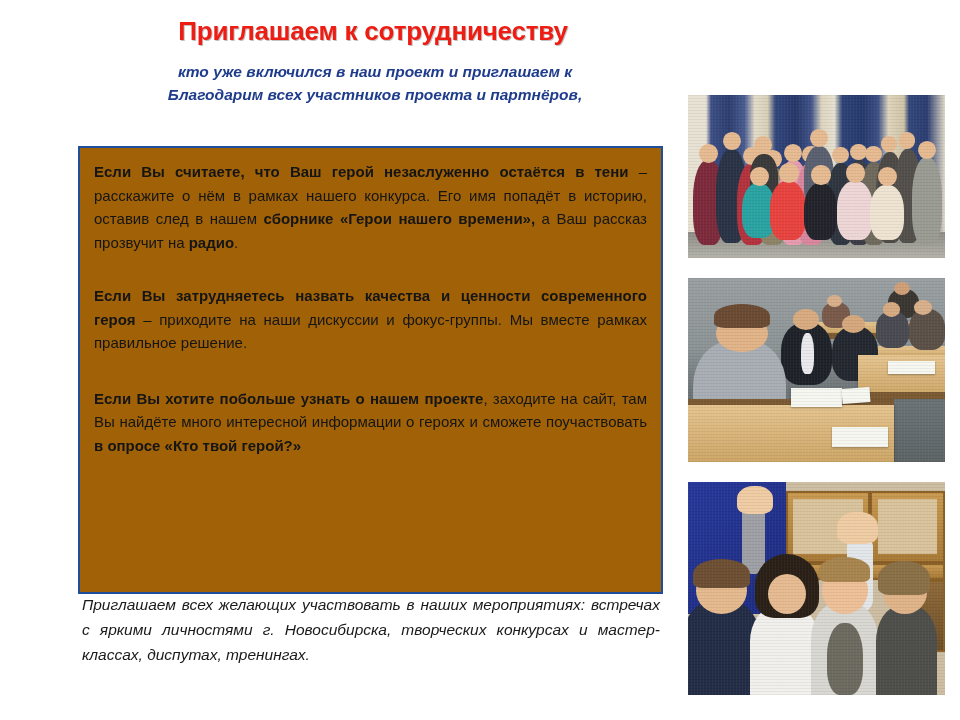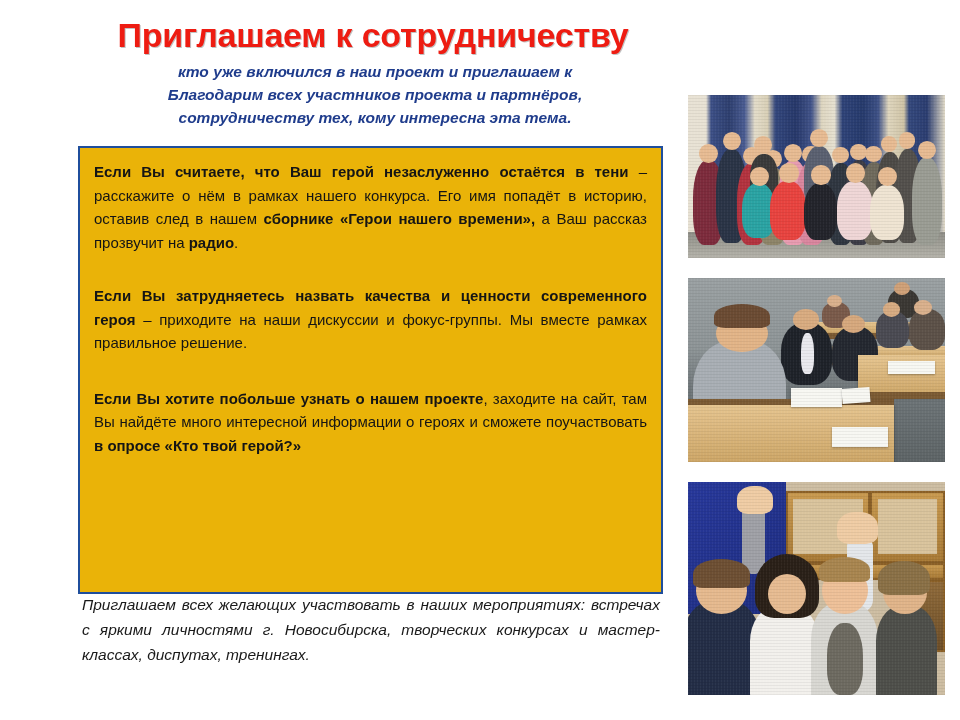--- a/index.html
+++ b/index.html
@@ -18,21 +18,21 @@
 
   
   .title {
     position: absolute;
     left: 78px;
     top: 16px;
     width: 590px;
     text-align: center;
     font-family: "Liberation Sans", sans-serif;
     font-weight: bold;
-    font-size: 34px;
+    font-size: 26px;
     letter-spacing: -0.2px;
     color: #EE1C12;
     text-shadow: 1px 1px 0 rgba(120,120,120,0.45);
     white-space: nowrap;
   }
 
   
   .subtitle {
     position: absolute;
     left: 90px;
@@ -50,21 +50,21 @@
 
   
   .mainbox {
     position: absolute;
     left: 78px;
     top: 146px;
     width: 585px;
     height: 448px;
     box-sizing: border-box;
     border: 2px solid #1F4E9C;
-    background: #eab308;
+    background: #a16207;
     padding: 10px 14px 0 14px;
   }
   .para {
     font-family: "Liberation Sans", sans-serif;
     font-size: 15px;
     line-height: 23.5px;
     color: #151515;
     text-align: justify;
     margin: 0 0 26px 0;
   }
@@ -141,21 +141,20 @@
              repeating-linear-gradient(90deg, rgba(255,255,255,0.4) 0 1px, transparent 1px 3px); }
 </style>
 </head>
 <body>
 
 <div class="title">Приглашаем к сотрудничеству</div>
 
 <div class="subtitle">
   <span class="sl">кто уже включился в наш проект и приглашаем к</span>
   <span class="sl">Благодарим всех участников проекта и партнёров,</span>
-  <span class="sl">сотрудничеству тех, кому интересна эта тема.</span>
 </div>
 
 <div class="mainbox">
   <p class="para p1"><b>Если Вы считаете, что Ваш герой незаслуженно остаётся в тени</b><span> – расскажите о нём в рамках нашего конкурса. Его имя попадёт в историю, оставив след в нашем </span><b>сборнике «Герои нашего времени»,</b><span> а Ваш рассказ прозвучит на </span><b>радио</b><span>.</span></p>
   <p class="para p2"><b>Если Вы затрудняетесь назвать   качества и ценности современного героя</b><span> – приходите на наши дискуссии и фокус-группы. Мы вместе рамках правильное решение.</span></p>
   <p class="para p4"><b>Если Вы хотите побольше узнать о нашем проекте</b><span>,  заходите на сайт,  там Вы найдёте много интересной информации  о героях  и сможете поучаствовать  </span><b>в опросе «Кто твой герой?»</b></p>
 </div>
 
 <div class="note">Приглашаем всех желающих участвовать в наших мероприятиях: встречах с яркими личностями г. Новосибирска, творческих конкурсах и  мастер-классах, диспутах, тренингах.</div>
 

